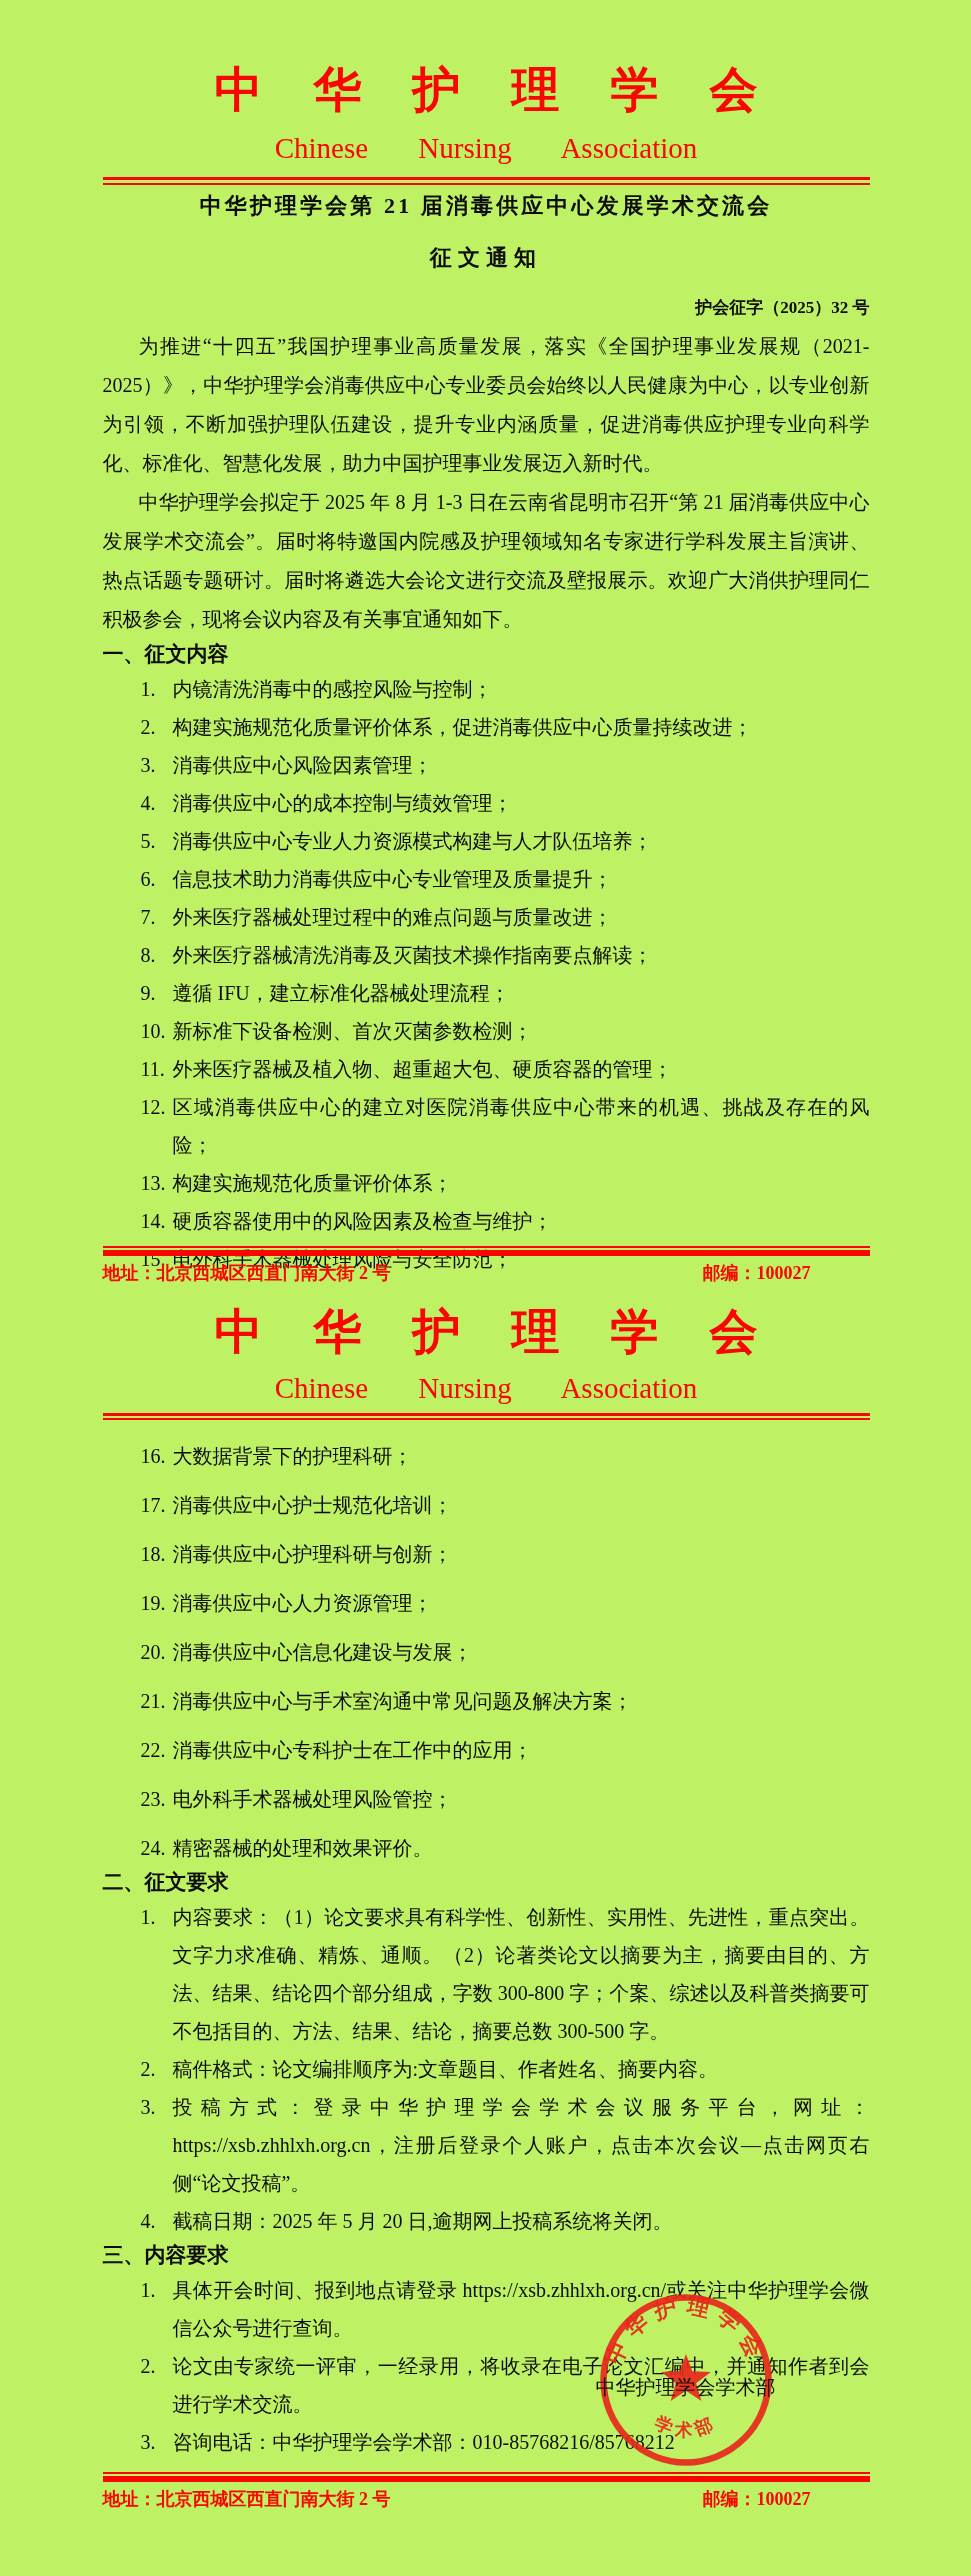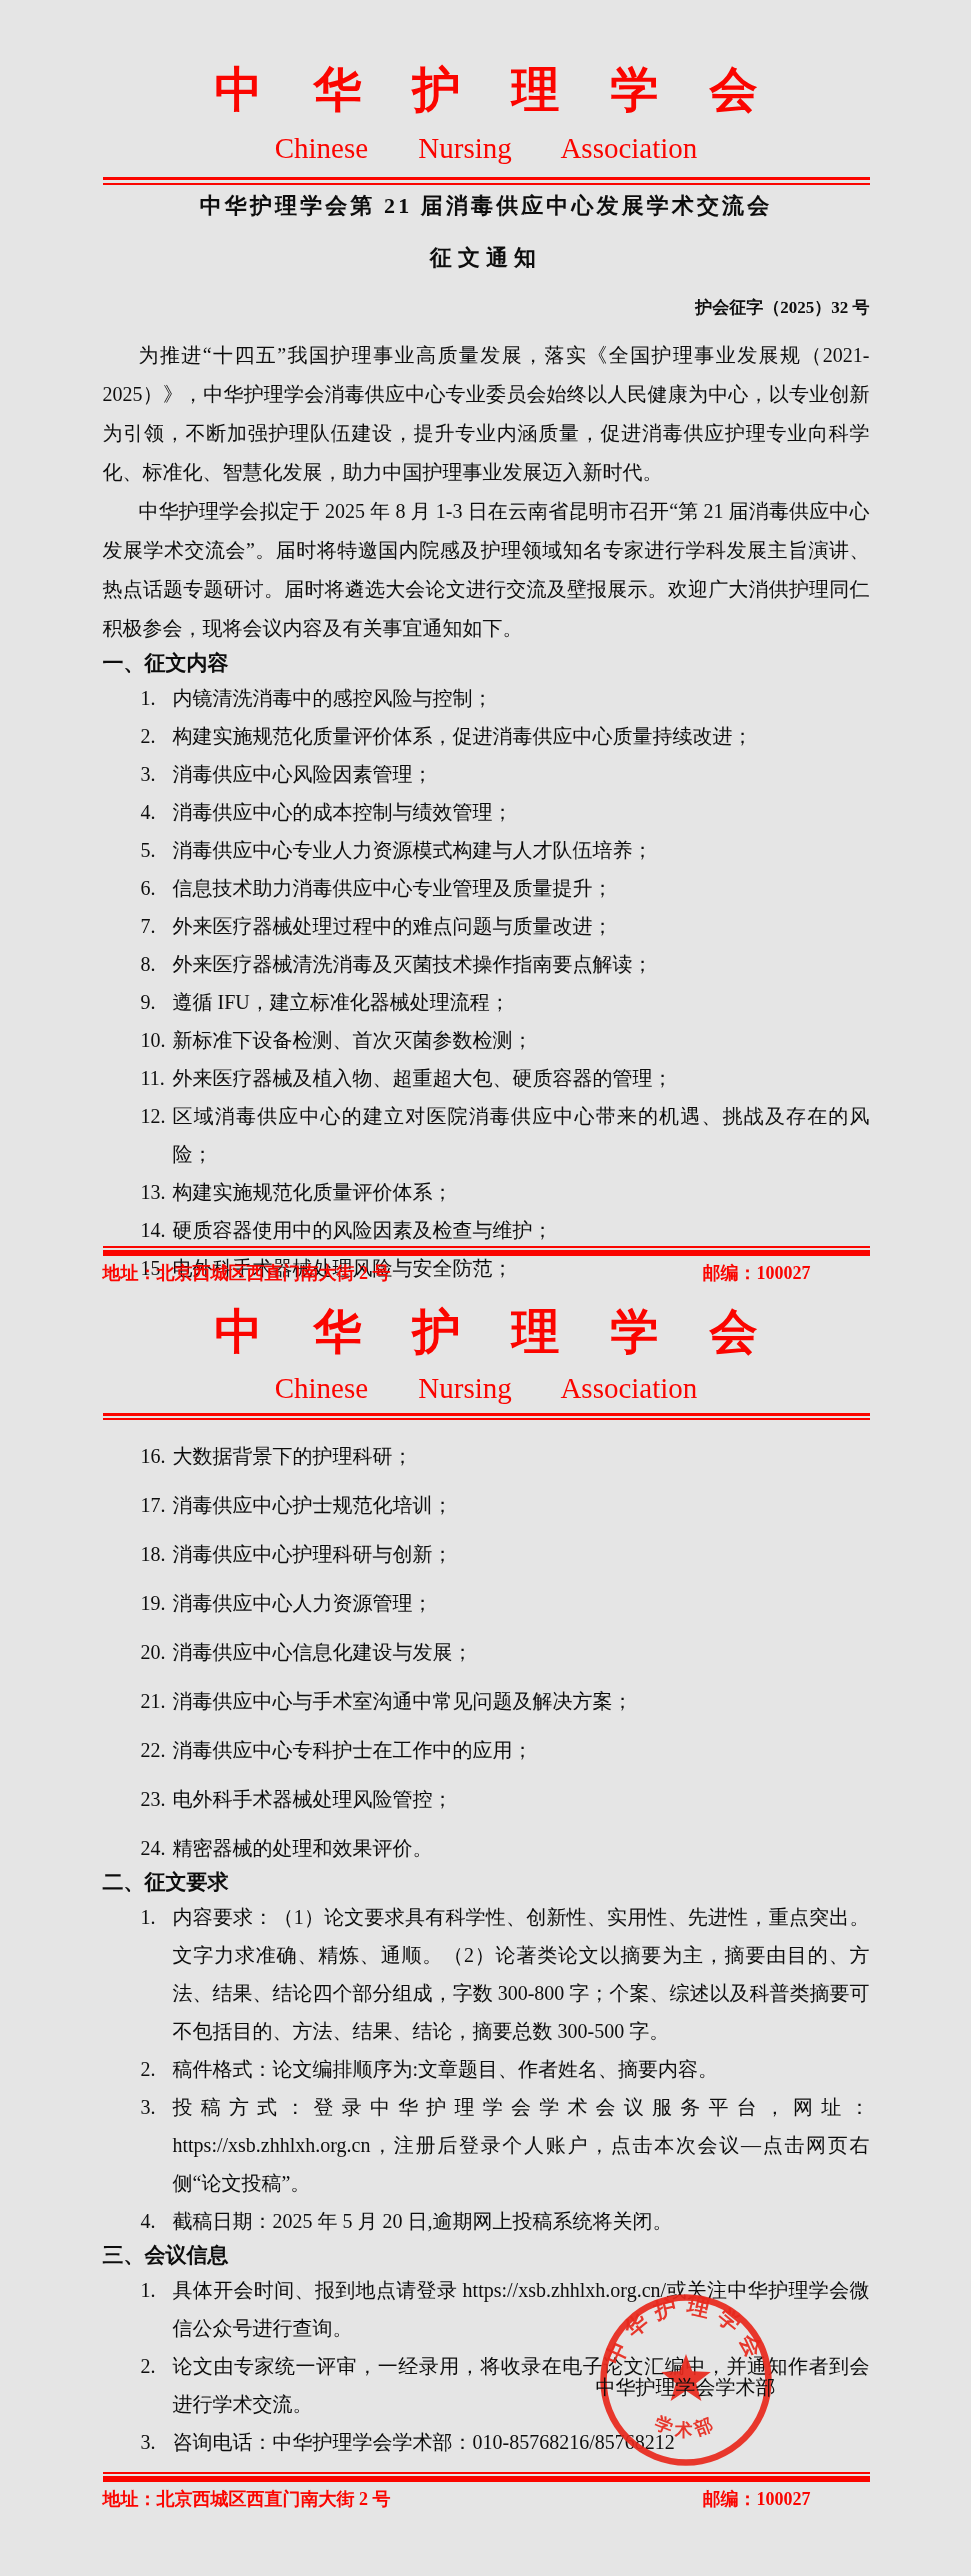--- a/index.html
+++ b/index.html
@@ -4,21 +4,21 @@
 <style>
   :root{
     --red:#fb0500;
     --seal-red:#e8281c;
     --ink:#0d0d0d;
   }
   html,body{margin:0;padding:0;background:#ffffff;}
   .doc{
     position:relative;
     width:972px;height:2576px;
-    background:#e5e5e5;
+    background:#bef264;
     color:var(--ink);
     font-family:"Liberation Serif","DejaVu Serif",serif;
     overflow:hidden;
   }
   .page{position:absolute;left:0;width:100%;}
   #page1{top:0;height:1288px;}
   #page2{top:1288px;height:1288px;}
   .inner{position:relative;width:767px;margin:0 auto;height:100%;}
 
   
@@ -53,21 +53,21 @@
   .ref-no{
     margin-top:26px;text-align:right;
     font-size:17px;font-weight:bold;line-height:22px;
   }
 
   
   .para{
     margin:0;font-size:20px;line-height:39px;
     text-align:justify;text-indent:36px;
   }
-  .para.first{margin-top:17px;}
+  .para.first{margin-top:8px;}
   .sec-heading{
     margin:0;font-size:21px;font-weight:bold;line-height:31px;
   }
   ol.plain{list-style:none;margin:0;padding:0;}
   ol.plain li{position:relative;padding-left:70px;line-height:38px;font-size:20px;text-align:justify;}
   #page2 ol.topics li{line-height:37px;margin-top:12px;}
   ol.plain .no{position:absolute;left:38px;top:0;}
   #page1 ol.topics{margin-top:0;}
   #page2 ol.topics{margin-top:18.4px;}
 
@@ -277,21 +277,21 @@
             <span class="no">3.</span>
             <span class="txt">投稿方式：登录中华护理学会学术会议服务平台，网址：https://xsb.zhhlxh.org.cn，注册后登录个人账户，点击本次会议—点击网页右侧“论文投稿”。</span>
           </li>
 
           <li>
             <span class="no">4.</span>
             <span class="txt">截稿日期：2025 年 5 月 20 日,逾期网上投稿系统将关闭。</span>
           </li>
         </ol>
 
-      <h3 class="sec-heading">三、会议信息</h3>
+      <h3 class="sec-heading">三、内容要求</h3>
 
       <ol class="plain infos">
 
           <li>
             <span class="no">1.</span>
             <span class="txt">具体开会时间、报到地点请登录 https://xsb.zhhlxh.org.cn/或关注中华护理学会微信公众号进行查询。</span>
           </li>
 
           <li>
             <span class="no">2.</span>

